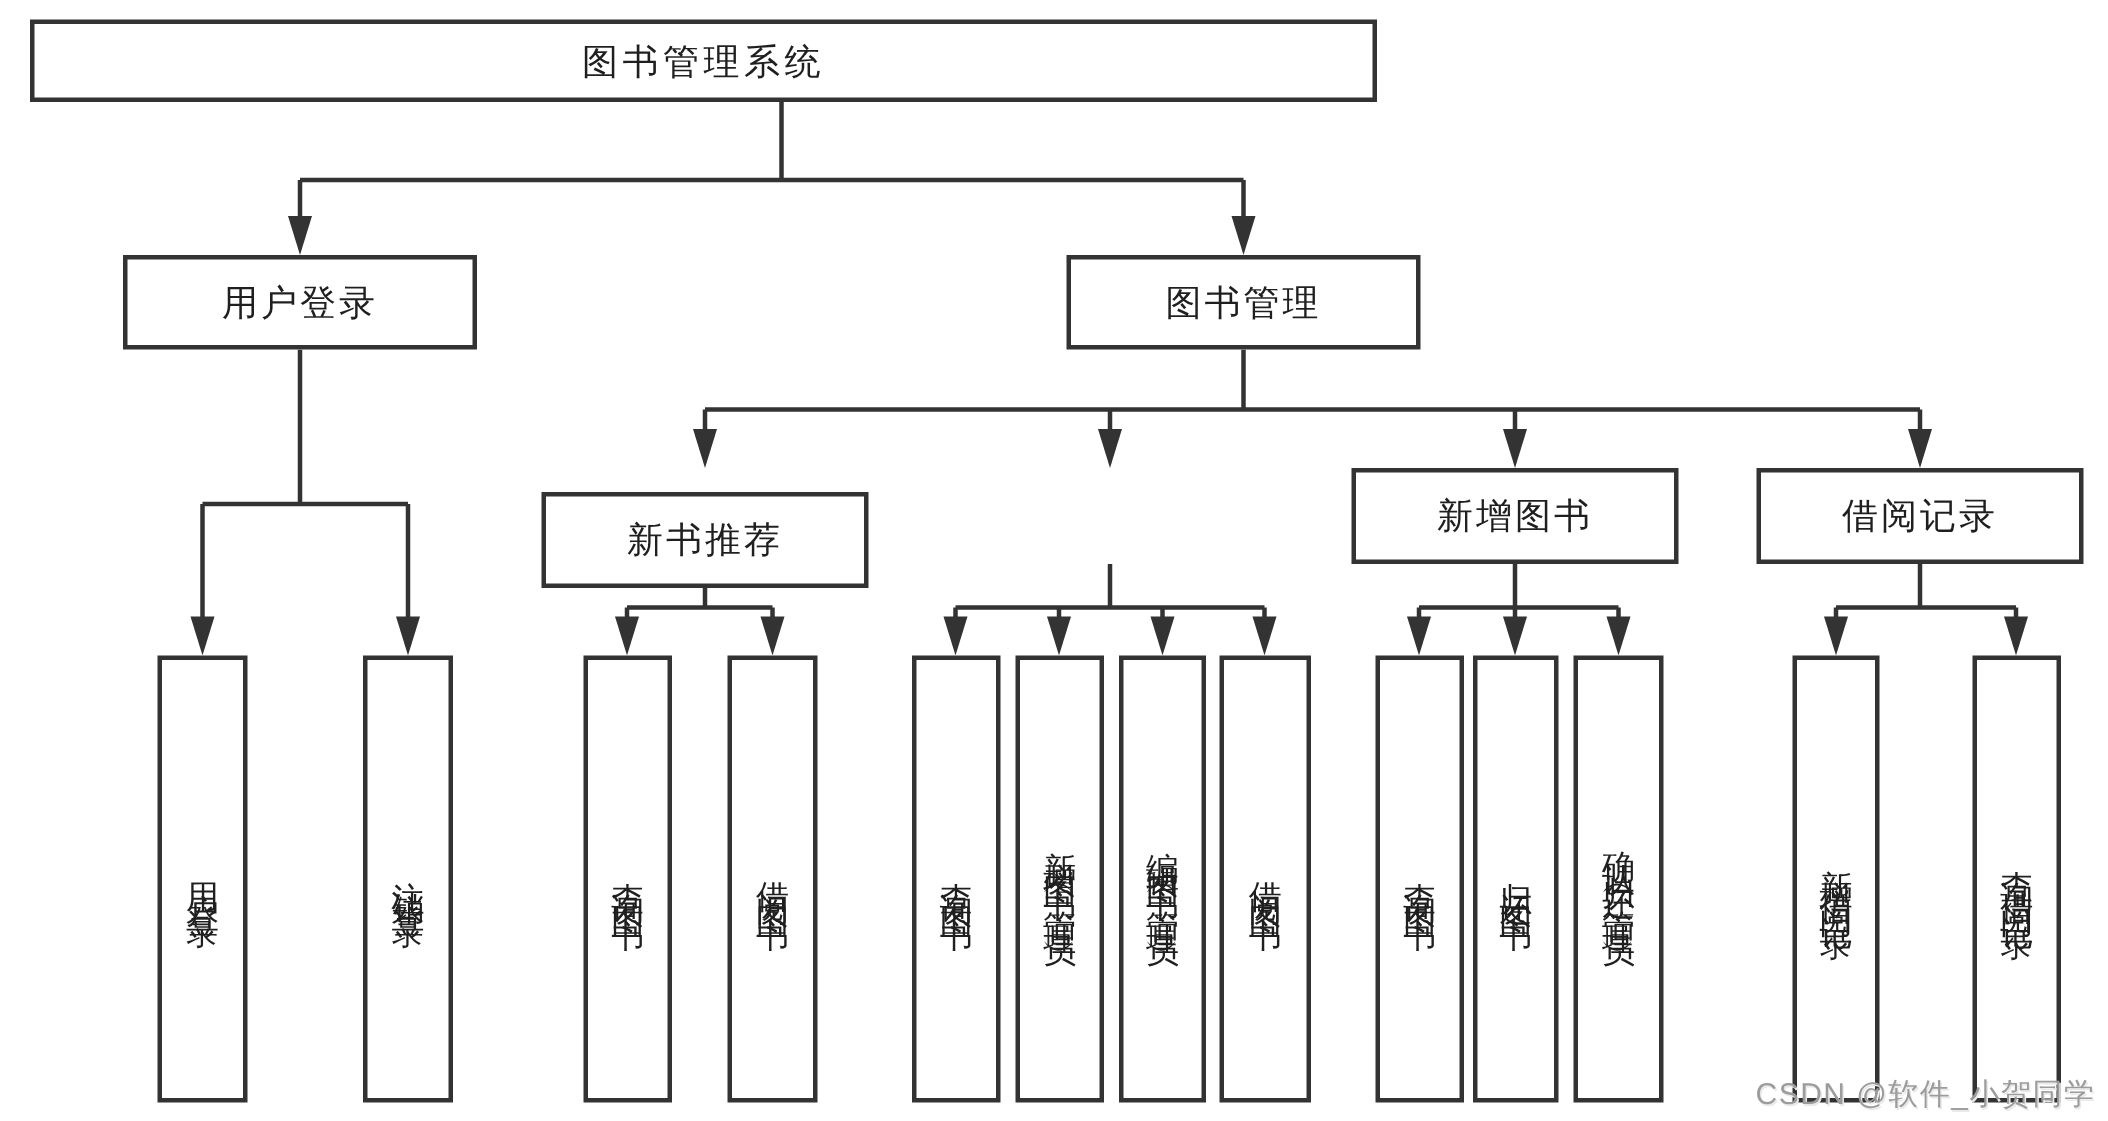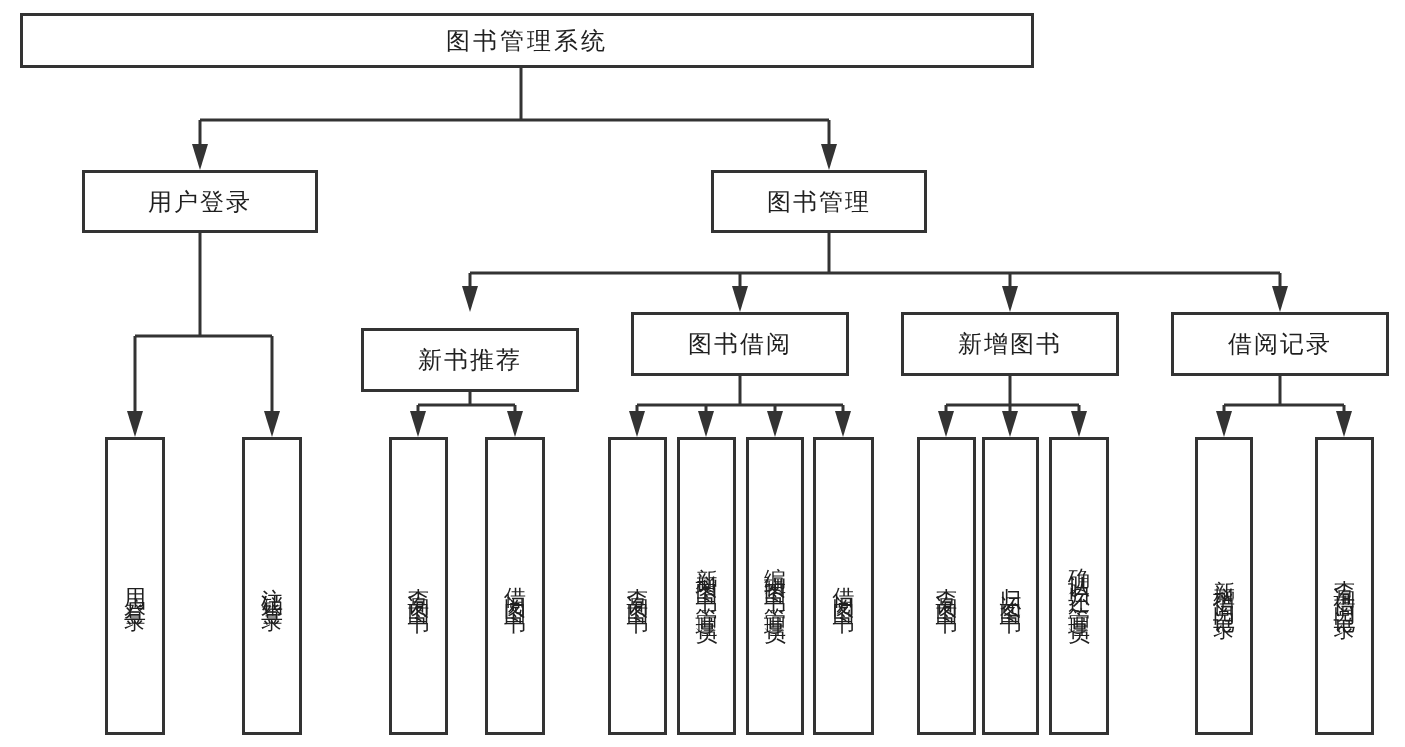--- a/index.html
+++ b/index.html
@@ -126,37 +126,34 @@
     <g>
       <line x1="1280" y1="376" x2="1280" y2="405"></line>
       <line x1="1224" y1="405" x2="1344" y2="405"></line>
       <line x1="1224" y1="405" x2="1224" y2="419"></line>
       <polygon points="1216,411 1232,411 1224,437"></polygon>
       <line x1="1344" y1="405" x2="1344" y2="419"></line>
       <polygon points="1336,411 1352,411 1344,437"></polygon>
     </g>
   </svg>
 
-  <div class="node node-h node-root-box" style="left:20px;top:13px;width:1014px;height:55px;">
+  <div class="node node-h node-root-box" style="left:20px;top:13px;width:898px;height:55px;">
     <span>图书管理系统</span>
   </div>
 
   <div class="node node-h" style="left:82px;top:170px;width:236px;height:63px;">
     <span>用户登录</span>
   </div>
-  <div class="node node-h" style="left:711px;top:170px;width:216px;height:63px;">
+  <div class="node node-h" style="left:711px;top:170px;width:236px;height:63px;">
     <span>图书管理</span>
   </div>
 
   <div class="node node-h" style="left:361px;top:328px;width:218px;height:64px;">
     <span>新书推荐</span>
   </div>
-  <div class="node node-h" style="left:631px;top:312px;width:218px;height:64px;">
-    <span>图书借阅</span>
-  </div>
   <div class="node node-h" style="left:901px;top:312px;width:218px;height:64px;">
     <span>新增图书</span>
   </div>
   <div class="node node-h" style="left:1171px;top:312px;width:218px;height:64px;">
     <span>借阅记录</span>
   </div>
 
   <div class="node node-v" style="left:105px;top:437px;width:60px;height:298px;">
     <span class="label-v">用户登录</span>
   </div>
@@ -194,14 +191,15 @@
     <span class="label-v">确认归还（管理员）</span>
   </div>
 
   <div class="node node-v" style="left:1195px;top:437px;width:58px;height:298px;">
     <span class="label-v">新增借阅记录</span>
   </div>
   <div class="node node-v" style="left:1315px;top:437px;width:59px;height:298px;">
     <span class="label-v">查询借阅记录</span>
   </div>
 
+  <div class="watermark">CSDN @软件_小贺同学</div>
 
 </div>
 
 </body></html>

